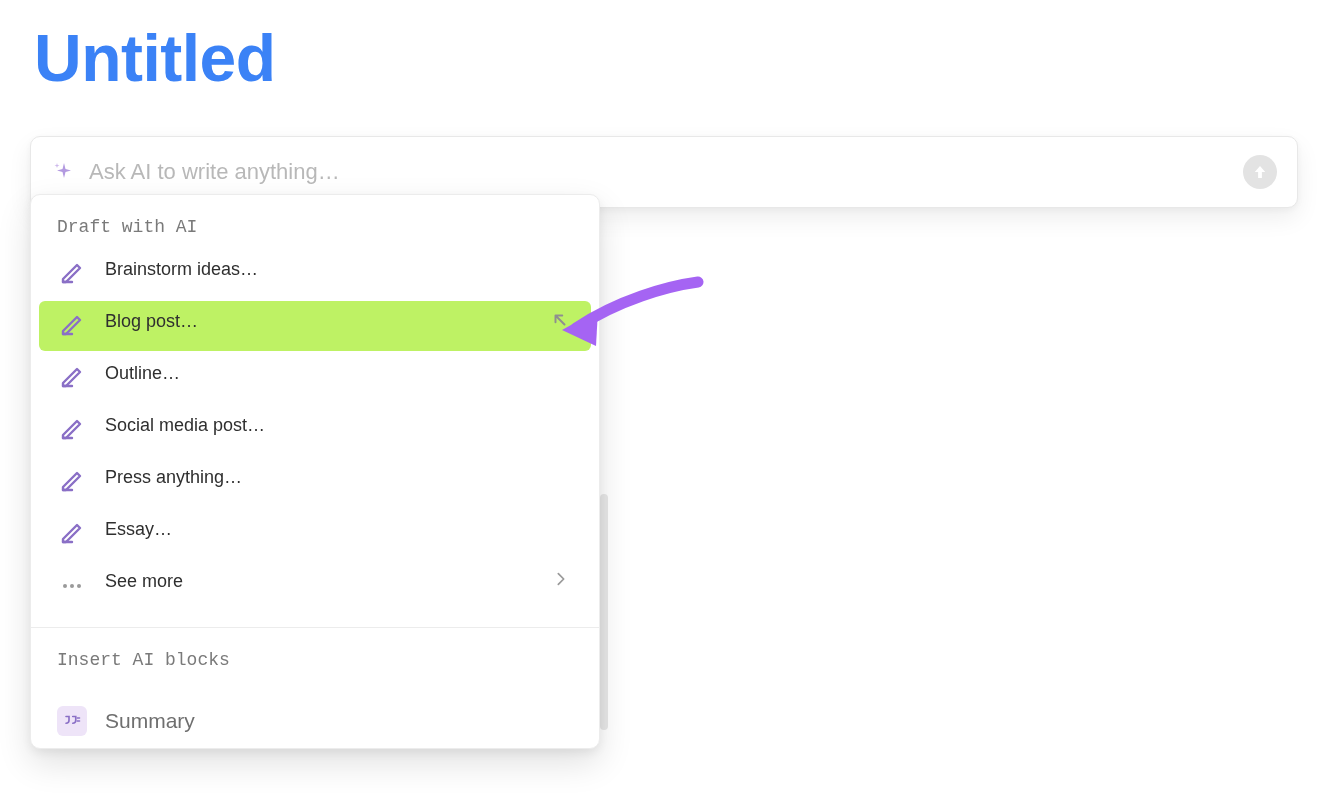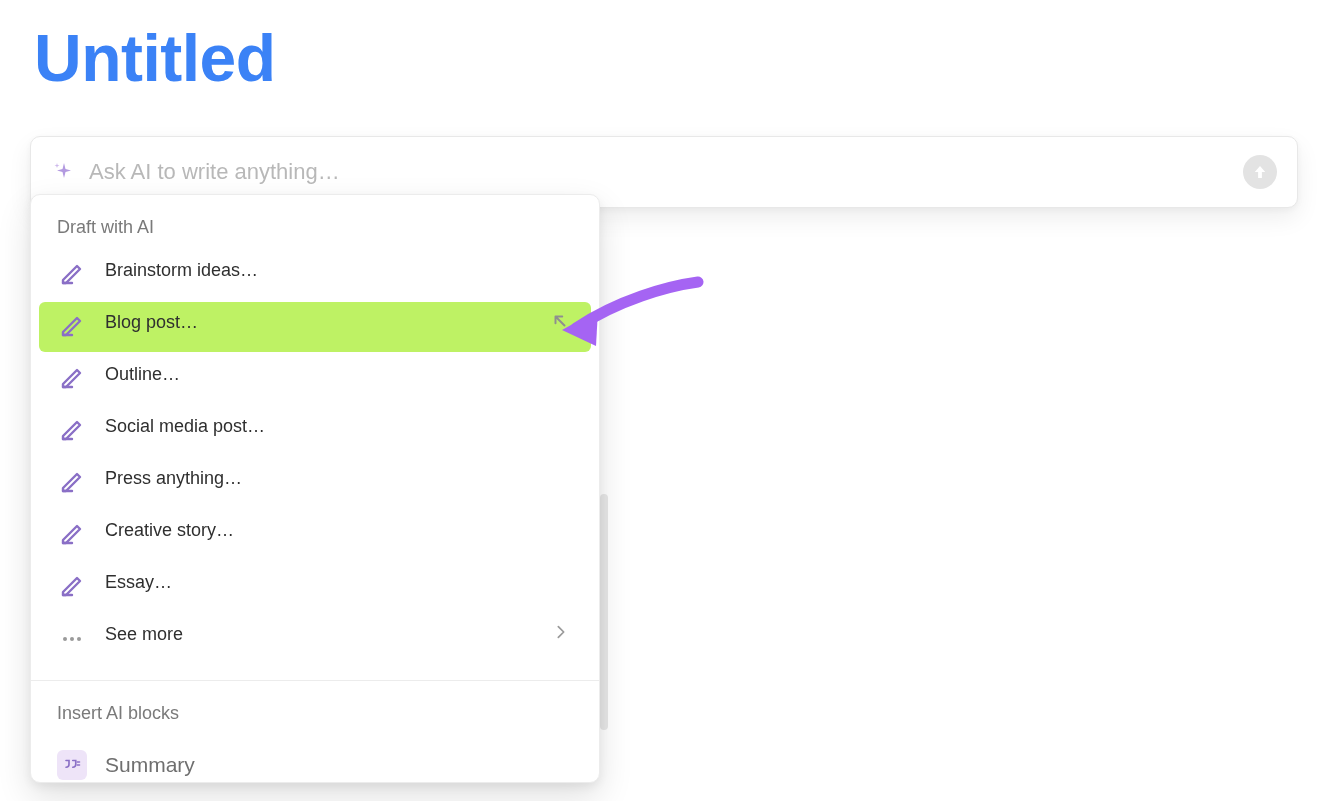--- a/index.html
+++ b/index.html
@@ -63,20 +63,21 @@
     border: 1px solid #ececec;
     border-radius: 10px;
     box-shadow: 0 14px 34px rgba(0,0,0,0.12), 0 4px 10px rgba(0,0,0,0.06);
     overflow: hidden;
   }
   .section-header {
     font-size: 18px;
     color: #7a7a7a;
     font-weight: 500;
     padding: 22px 26px 10px 26px;
+    font-family: Liberation Mono, monospace;
   }
   .menu-item {
     display: flex;
     align-items: flex-start;
     padding: 10px 22px 10px 18px;
     margin: 2px 8px;
     border-radius: 6px;
     cursor: pointer;
     font-size: 18px;
     color: #2f2f2f;
@@ -94,21 +95,21 @@
   .divider {
     height:1px; background:#ececec; margin: 16px 0 0 0;
   }
   .summary-icon-box {
     width:30px; height:30px; border-radius:6px; background:#eee4f8;
     display:flex; align-items:center; justify-content:center; margin-right:18px; flex-shrink:0;
   }
   .partial-row {
     display:flex; align-items:center;
     padding: 14px 22px 0 18px;
-    margin: 2px 8px;
+    margin: 12px 8px;
     font-size:21px; color:#6f6f6f;
   }
   .scroll-hint {
     position:absolute;
     left: 600px;
     top: 194px;
     width: 8px;
     height: 600px;
   }
   .scroll-thumb { position:absolute; top:300px; width:8px; height:236px; background:#e8e8e8; border-radius:4px;}
@@ -196,29 +197,20 @@
   <div class="menu-item">
     <span class="menu-icon">
       <svg width="24" height="24" viewBox="0 0 24 24">
           <path d="M3 20 L6 20 L20 6 L17 3 L3 17 Z" stroke="#8a6fc6" stroke-width="2.4" fill="none" stroke-linejoin="round"></path>
           <path d="M3 20 L12 20" stroke="#8a6fc6" stroke-width="2.4" stroke-linecap="round"></path>
         </svg>
     </span>
     <span class="menu-label">Press anything…</span>
   </div>
 
-  <div class="menu-item">
-    <span class="menu-icon">
-      <svg width="24" height="24" viewBox="0 0 24 24">
-          <path d="M3 20 L6 20 L20 6 L17 3 L3 17 Z" stroke="#8a6fc6" stroke-width="2.4" fill="none" stroke-linejoin="round"></path>
-          <path d="M3 20 L12 20" stroke="#8a6fc6" stroke-width="2.4" stroke-linecap="round"></path>
-        </svg>
-    </span>
-    <span class="menu-label">Creative story…</span>
-  </div>
 
   <div class="menu-item">
     <span class="menu-icon">
       <svg width="24" height="24" viewBox="0 0 24 24">
           <path d="M3 20 L6 20 L20 6 L17 3 L3 17 Z" stroke="#8a6fc6" stroke-width="2.4" fill="none" stroke-linejoin="round"></path>
           <path d="M3 20 L12 20" stroke="#8a6fc6" stroke-width="2.4" stroke-linecap="round"></path>
         </svg>
     </span>
     <span class="menu-label">Essay…</span>
   </div>

